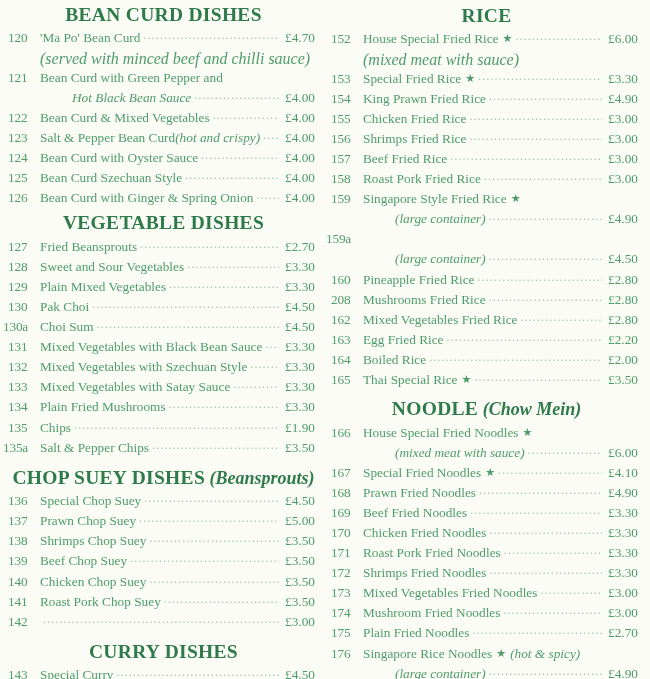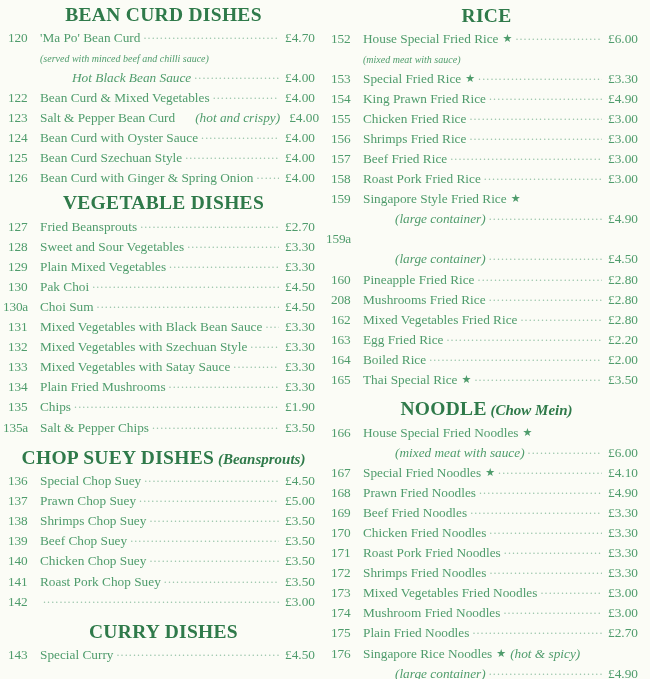--- a/index.html
+++ b/index.html
@@ -31,21 +31,21 @@
     text-align: center;
     font-weight: bold;
     font-size: 19.5px;
     letter-spacing: 0.3px;
     color: #2f7a4a;
     margin: 4px 0 2px 0;
     line-height: 1.15;
     white-space: nowrap;
   }
   .sec-head .sub {
-    font-size: 15px;
+    font-size: 18px;
     font-style: italic;
     font-weight: bold;
     letter-spacing: 0;
     margin-top: 28px;
   }
   .sec-head.rice   { margin-top: 5px; }
   .sec-head.chop   { margin-top: 9px; }
   .sec-head.curry  { margin-top: 9px; }
   .sec-head.noodle { margin-top: 8px; }
 
@@ -86,21 +86,21 @@
     flex: 0 0 auto;
     text-align: center;
     min-width: 38px;
   }
   .ital { font-style: italic; }
   .star { font-size: 11px; position: relative; top: -1px; }
   
   .cont { padding-left: 32px; }
   .cont .name { font-style: italic; }
   .note {
-    font-size: 10px;
+    font-size: 16px;
     line-height: 19.1px;
     font-style: italic;
     padding-left: 32px;
     color: #4f9c6c;
     white-space: nowrap;
   }
 </style>
 </head>
 <body>
 
@@ -108,36 +108,41 @@
   <div class="col col-left" id="col-left">
       <div class="section">
         <div class="sec-head bean">BEAN CURD DISHES</div>
         <div class="item">
           <span class="num">120</span>
           <span class="name">'Ma Po' Bean Curd</span>
           <span class="dots"></span>
           <span class="price">£4.70</span>
         </div>
         <div class="note">(served with minced beef and chilli sauce)</div>
+        <div class="item">
+          <span class="num">121</span>
+          <span class="name">Bean Curd with Green Pepper and</span>
+          <span class="dots" style="visibility: hidden;"></span>
+        </div>
         <div class="item cont">
           <span class="num"></span>
           <span class="name" style="font-style: italic;">Hot Black Bean Sauce</span>
           <span class="dots"></span>
           <span class="price">£4.00</span>
         </div>
         <div class="item">
           <span class="num">122</span>
           <span class="name">Bean Curd &amp; Mixed Vegetables</span>
           <span class="dots"></span>
           <span class="price">£4.00</span>
         </div>
         <div class="item">
           <span class="num">123</span>
           <span class="name">Salt &amp; Pepper Bean Curd</span>
-          <span class="ital" style="margin-left: 20px;"> (hot and crispy)</span>
+          <span class="ital" style="margin-left: 0;"> (hot and crispy)</span>
           <span class="dots"></span>
           <span class="price">£4.00</span>
         </div>
         <div class="item">
           <span class="num">124</span>
           <span class="name">Bean Curd with Oyster Sauce</span>
           <span class="dots"></span>
           <span class="price">£4.00</span>
         </div>
         <div class="item">

